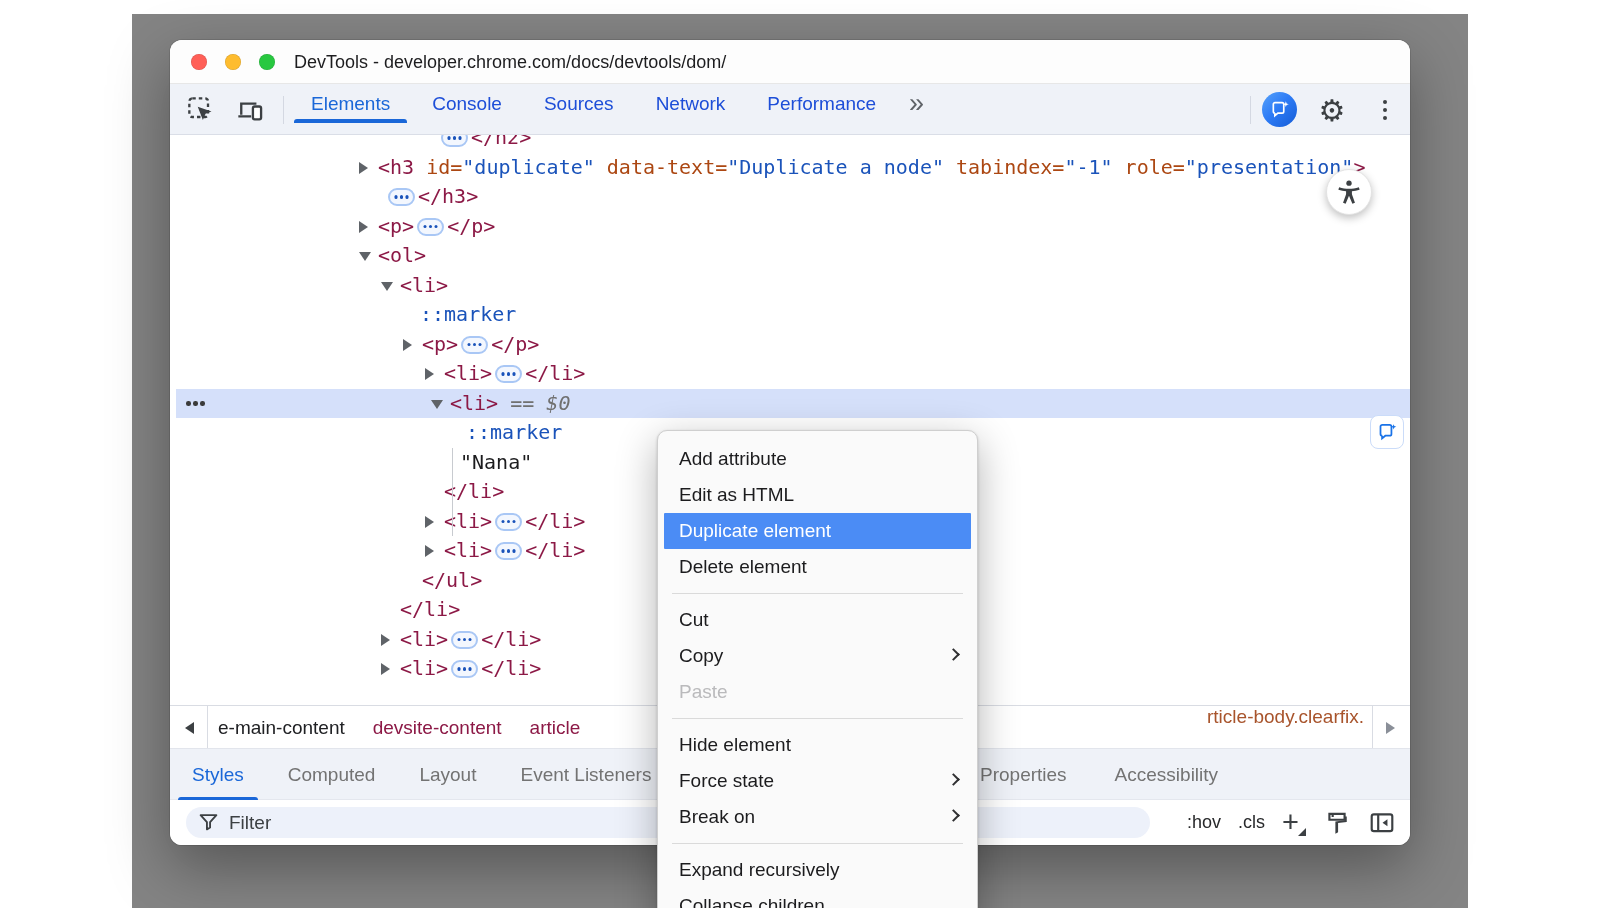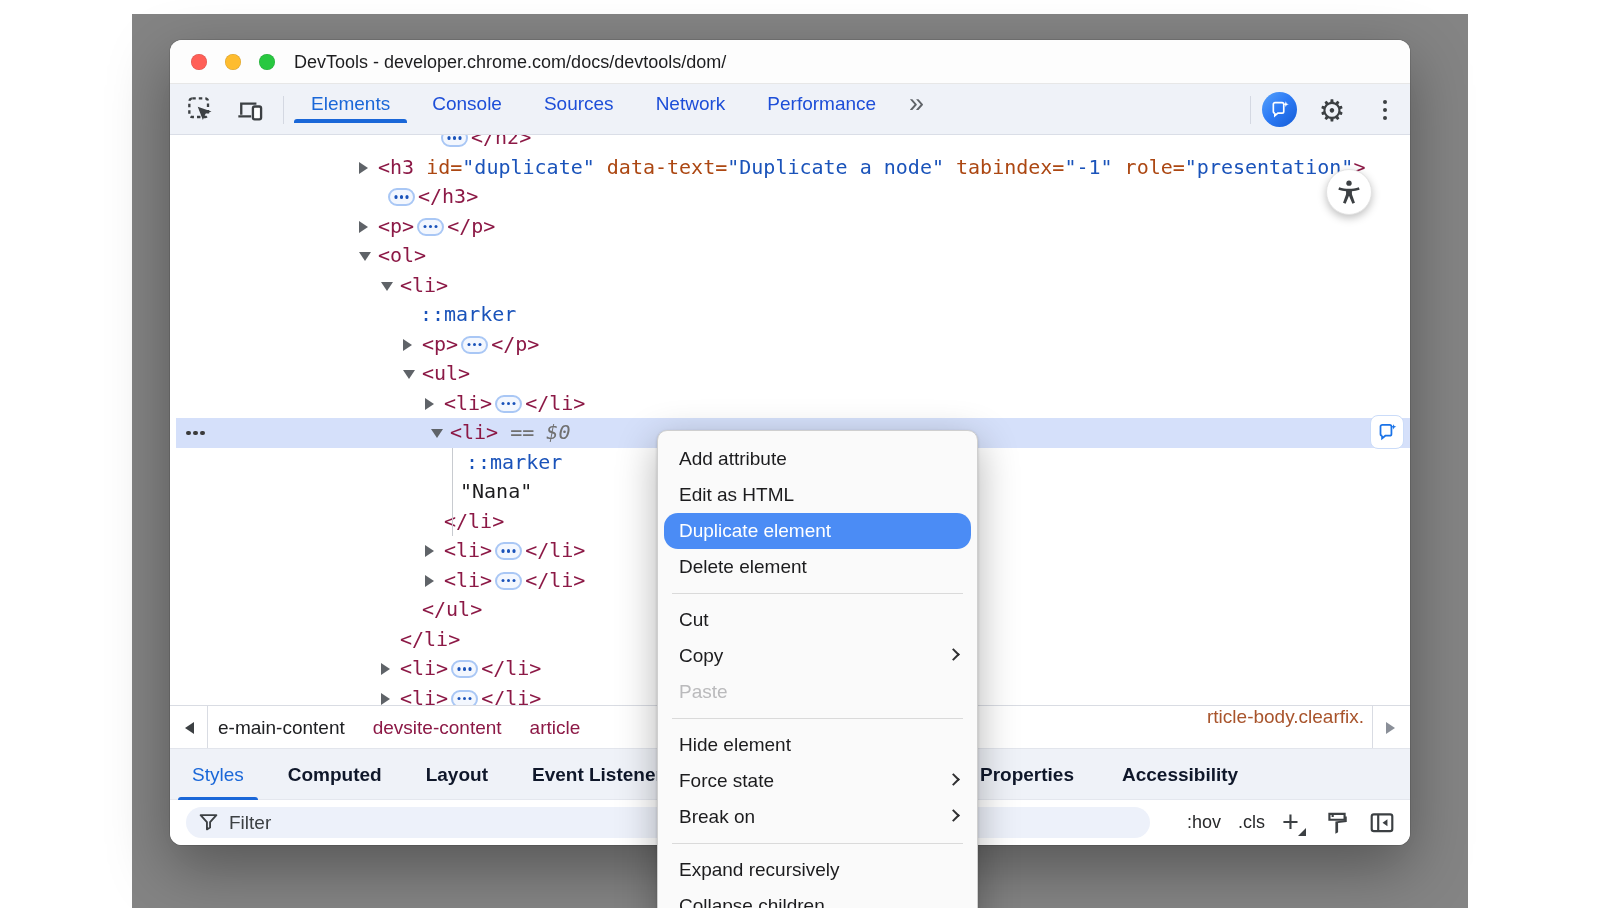--- a/index.html
+++ b/index.html
@@ -78,41 +78,41 @@
   .bc-group { position:absolute; top:0; height:43px; display:flex; align-items:center; gap:28px; }
   .bc-group.lft { left:48px; }
   .bc-group.rgt { right:46px;flex-direction:column; }
   .crumb { white-space:pre; cursor:pointer; }
   .crumb.sel { background:#D5E0FA; border-radius:4px; padding:3px 10px; }
 
   
   .stabs { position:absolute; left:0; top:708px; right:0; height:52px; background:#EFF2F8; border-top:1px solid #E2E5EC; border-bottom:1px solid #E4E7EE; }
   .stabs .row-l { position:absolute; left:0; top:0; height:52px; display:flex; }
   .stabs .row-r { position:absolute; left:788px; top:0; height:52px; display:flex; gap:4px; }
-  .stab { display:flex; align-items:center; padding:0 22px; font-size:19px; color:#0f172a; position:relative; cursor:pointer; white-space:pre;font-weight:bold; }
+  .stab { display:flex; align-items:center; padding:0 22px; font-size:19px; color:#737373; position:relative; cursor:pointer; white-space:pre; }
   .stab.sel { color:#1A67D8; font-weight:500; }
   .stab.sel .underline { position:absolute; left:8px; right:8px; bottom:0; height:4px; background:#1A67D8; border-radius:3px 3px 0 0; }
 
   
   .filterbar { position:absolute; left:0; top:760px; right:0; height:45px; background:#fff; }
   .filter-input-wrap { position:absolute; left:16px; top:7px; width:964px; height:31px; background:#EDF1FA; border-radius:16px; display:flex; align-items:center; padding-left:12px; gap:10px; }
   .filter-input { border:none; outline:none; background:transparent; font-size:19px; color:#202124; width:800px; font-family:"Liberation Sans",sans-serif; }
   .filter-input::placeholder { color:#3C4043; opacity:1; }
   .filter-controls { position:absolute; right:14px; top:0; height:45px; display:flex; align-items:center; gap:17px; }
   .toggle-label { font-size:18px; color:#28292B; cursor:pointer; }
   .plus-btn { position:relative; font-size:29px; color:#3C4043; line-height:1; cursor:pointer; padding-right:7px; }
   .plus-btn::after { content:""; position:absolute; right:0; bottom:1px; width:0; height:0; border-left:8px solid transparent; border-bottom:8px solid #3C4043; }
   .icon-btn { width:28px; height:28px; display:flex; align-items:center; justify-content:center; cursor:pointer; }
 
   
   .ctx-menu { position:absolute; left:657px; top:430px; width:321px; padding:10px 0; background:#FAFAFA;
               border:1px solid #CFCFCF; border-radius:10px; z-index:50;
               box-shadow:0 12px 40px rgba(0,0,0,.30), 0 1px 3px rgba(0,0,0,.18); }
   .mi { position:relative; height:36px; line-height:36px; padding-left:21px; font-size:19px; color:#1C1C1E; cursor:pointer; }
-  .mi.sel { margin:0 6px; padding-left:15px; border-radius:14px; background:#4B8CF5; color:#fff; }
+  .mi.sel { margin:0 6px; padding-left:15px; border-radius:1px; background:#4B8CF5; color:#fff; }
   .mi.disabled { color:#BABABC; cursor:default; }
   .mi .chev { position:absolute; right:19px; top:50%; width:9px; height:9px; margin-top:-6px;
               border-right:2.6px solid #2F2F31; border-top:2.6px solid #2F2F31; transform:rotate(45deg); }
   .msep { height:1px; background:#DADADA; margin:8px 14px; }
 </style>
 </head>
 <body>
 
 <div class="backdrop"></div>
 
@@ -165,21 +165,20 @@
   <div class="tree">
     <div class="tree-flow">
         <div class="tree-row" style="padding-left: 268px;"><span class="pill"></span><span class="tk-tag">&lt;/h2&gt;</span></div>
         <div class="tree-row" style="padding-left: 208px;"><span class="arr closed" style="left: 189px;"></span><span class="tk-tag">&lt;h3</span><span class="tk-plain"> </span><span class="tk-attr">id=</span><span class="tk-val">"duplicate"</span><span class="tk-plain"> </span><span class="tk-attr">data-text=</span><span class="tk-val">"Duplicate a node"</span><span class="tk-plain"> </span><span class="tk-attr">tabindex=</span><span class="tk-val">"-1"</span><span class="tk-plain"> </span><span class="tk-attr">role=</span><span class="tk-val">"presentation"</span><span class="tk-tag">&gt;</span></div>
         <div class="tree-row" style="padding-left: 215px;"><span class="pill"></span><span class="tk-tag">&lt;/h3&gt;</span></div>
         <div class="tree-row" style="padding-left: 208px;"><span class="arr closed" style="left: 189px;"></span><span class="tk-tag">&lt;p&gt;</span><span class="pill"></span><span class="tk-tag">&lt;/p&gt;</span></div>
         <div class="tree-row" style="padding-left: 208px;"><span class="arr open" style="left: 189px;"></span><span class="tk-tag">&lt;ol&gt;</span></div>
         <div class="tree-row" style="padding-left: 230px;"><span class="arr open" style="left: 211px;"></span><span class="tk-tag">&lt;li&gt;</span></div>
         <div class="tree-row" style="padding-left: 250px;"><span class="tk-marker">::marker</span></div>
         <div class="tree-row" style="padding-left: 252px;"><span class="arr closed" style="left: 233px;"></span><span class="tk-tag">&lt;p&gt;</span><span class="pill"></span><span class="tk-tag">&lt;/p&gt;</span></div>
-        <div class="tree-row" style="padding-left: 252px;"><span class="arr open" style="left: 233px;"></span><span class="tk-tag">&lt;ul&gt;</span></div>
         <div class="tree-row" style="padding-left: 274px;"><span class="arr closed" style="left: 255px;"></span><span class="tk-tag">&lt;li&gt;</span><span class="pill"></span><span class="tk-tag">&lt;/li&gt;</span></div>
         <div class="tree-row sel" style="padding-left: 274px; margin-left: 6px;"><span class="arr open" style="left: 255px;"></span><span class="gutter-dots"></span><span class="tk-tag">&lt;li&gt;</span><span class="tk-eq"> == </span><span class="tk-dollar">$0</span></div>
         <div class="tree-row" style="padding-left: 296px;"><span class="tk-marker">::marker</span></div>
         <div class="tree-row" style="padding-left: 290px;"><span class="tk-plain">"Nana"</span></div>
         <div class="tree-row" style="padding-left: 274px;"><span class="tk-tag">&lt;/li&gt;</span></div>
         <div class="tree-row" style="padding-left: 274px;"><span class="arr closed" style="left: 255px;"></span><span class="tk-tag">&lt;li&gt;</span><span class="pill"></span><span class="tk-tag">&lt;/li&gt;</span></div>
         <div class="tree-row" style="padding-left: 274px;"><span class="arr closed" style="left: 255px;"></span><span class="tk-tag">&lt;li&gt;</span><span class="pill"></span><span class="tk-tag">&lt;/li&gt;</span></div>
         <div class="tree-row" style="padding-left: 252px;"><span class="tk-tag">&lt;/ul&gt;</span></div>
         <div class="tree-row" style="padding-left: 230px;"><span class="tk-tag">&lt;/li&gt;</span></div>
         <div class="tree-row" style="padding-left: 230px;"><span class="arr closed" style="left: 211px;"></span><span class="tk-tag">&lt;li&gt;</span><span class="pill"></span><span class="tk-tag">&lt;/li&gt;</span></div>

